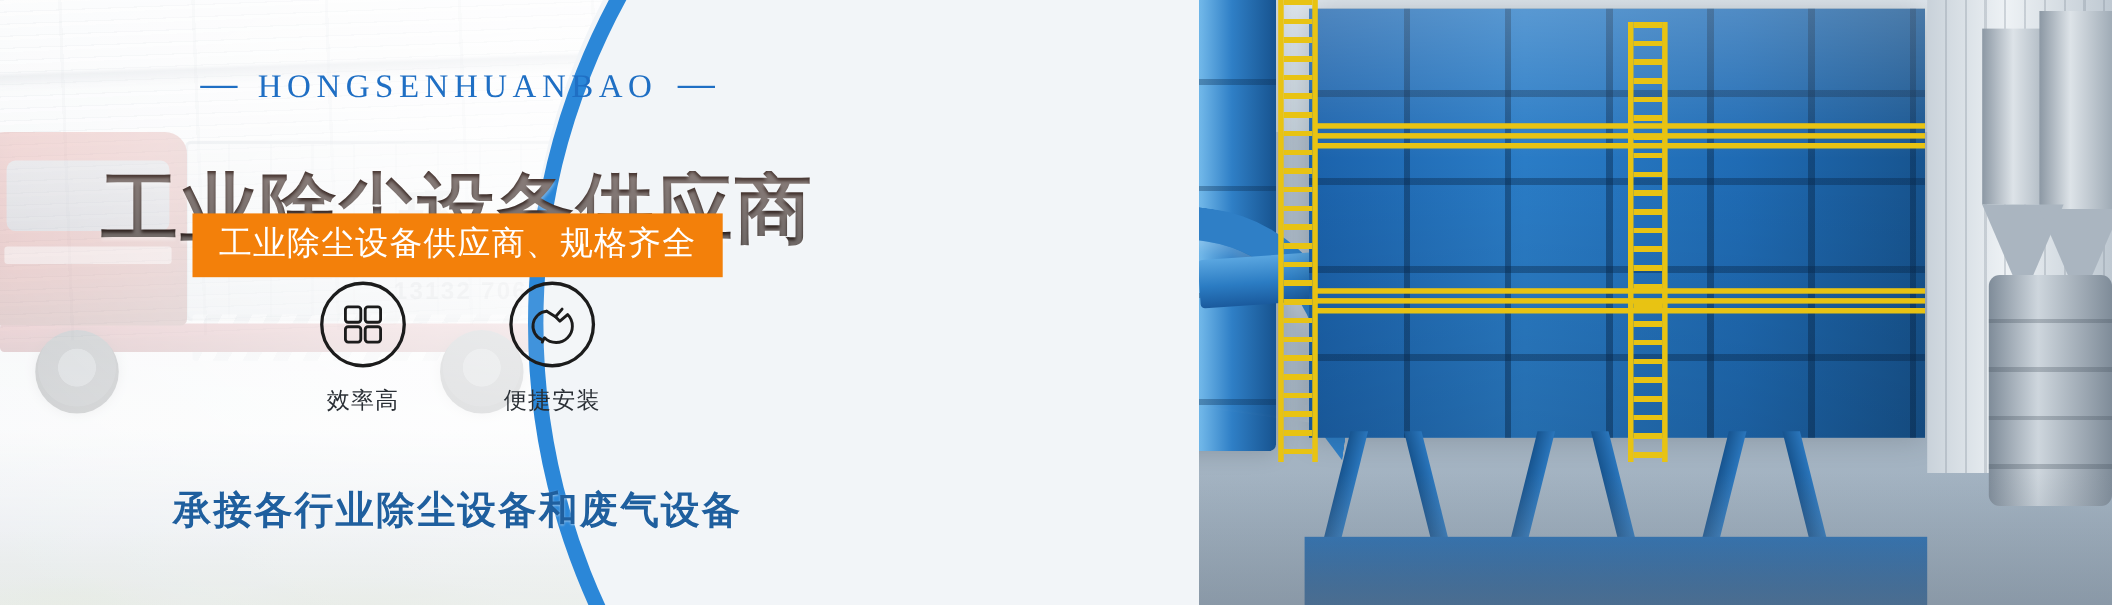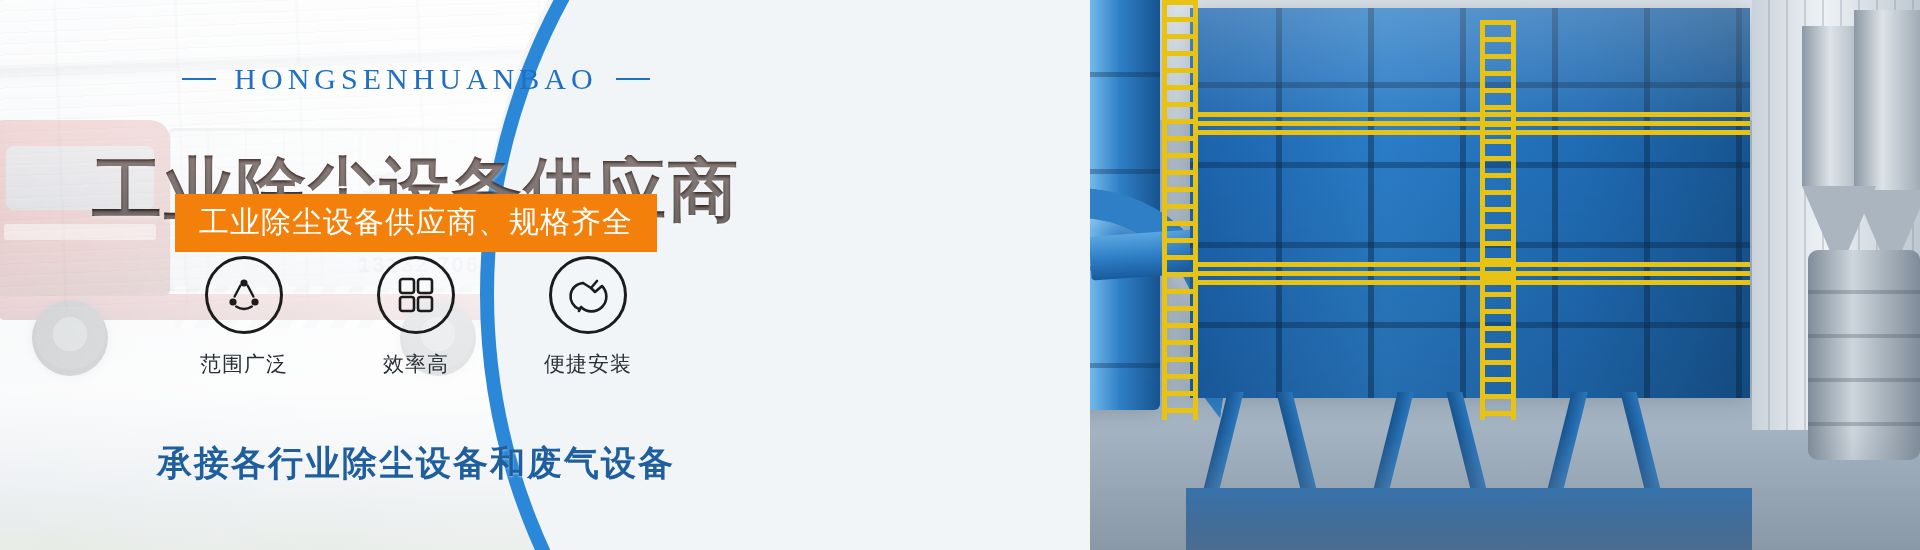--- a/index.html
+++ b/index.html
@@ -413,33 +413,20 @@
       <span>HONGSENHUANBAO</span>
       <span class="dash"></span>
     </div>
 
     <h1 class="headline">工业除尘设备供应商</h1>
 
     <div class="subbar">工业除尘设备供应商、规格齐全</div>
 
     <div class="features">
 
-      <div class="feature">
-        <div class="fcircle">
-          <svg width="42" height="42" viewBox="0 0 42 42" aria-hidden="true">
-            <circle cx="21" cy="9" r="3.6" fill="#1c1c1c"></circle>
-            <circle cx="10" cy="28" r="3.6" fill="#1c1c1c"></circle>
-            <circle cx="32" cy="28" r="3.6" fill="#1c1c1c"></circle>
-            <path d="M17.4 11.5 L11.6 22.5" stroke="#1c1c1c" stroke-width="2.4" fill="none" stroke-linecap="round"></path>
-            <path d="M24.6 11.5 L30.4 22.5" stroke="#1c1c1c" stroke-width="2.4" fill="none" stroke-linecap="round"></path>
-            <path d="M13.2 32.6 Q21 37.4 28.8 32.6" stroke="#1c1c1c" stroke-width="2.4" fill="none" stroke-linecap="round"></path>
-          </svg>
-        </div>
-        <div class="flabel">范围广泛</div>
-      </div>
 
       <div class="feature">
         <div class="fcircle">
           <svg width="40" height="40" viewBox="0 0 40 40" aria-hidden="true">
             <rect x="4" y="4" width="14" height="14" rx="2.5" fill="none" stroke="#1c1c1c" stroke-width="2.6"></rect>
             <rect x="22" y="4" width="14" height="14" rx="2.5" fill="none" stroke="#1c1c1c" stroke-width="2.6"></rect>
             <rect x="4" y="22" width="14" height="14" rx="2.5" fill="none" stroke="#1c1c1c" stroke-width="2.6"></rect>
             <rect x="22" y="22" width="14" height="14" rx="2.5" fill="none" stroke="#1c1c1c" stroke-width="2.6"></rect>
           </svg>
         </div>

